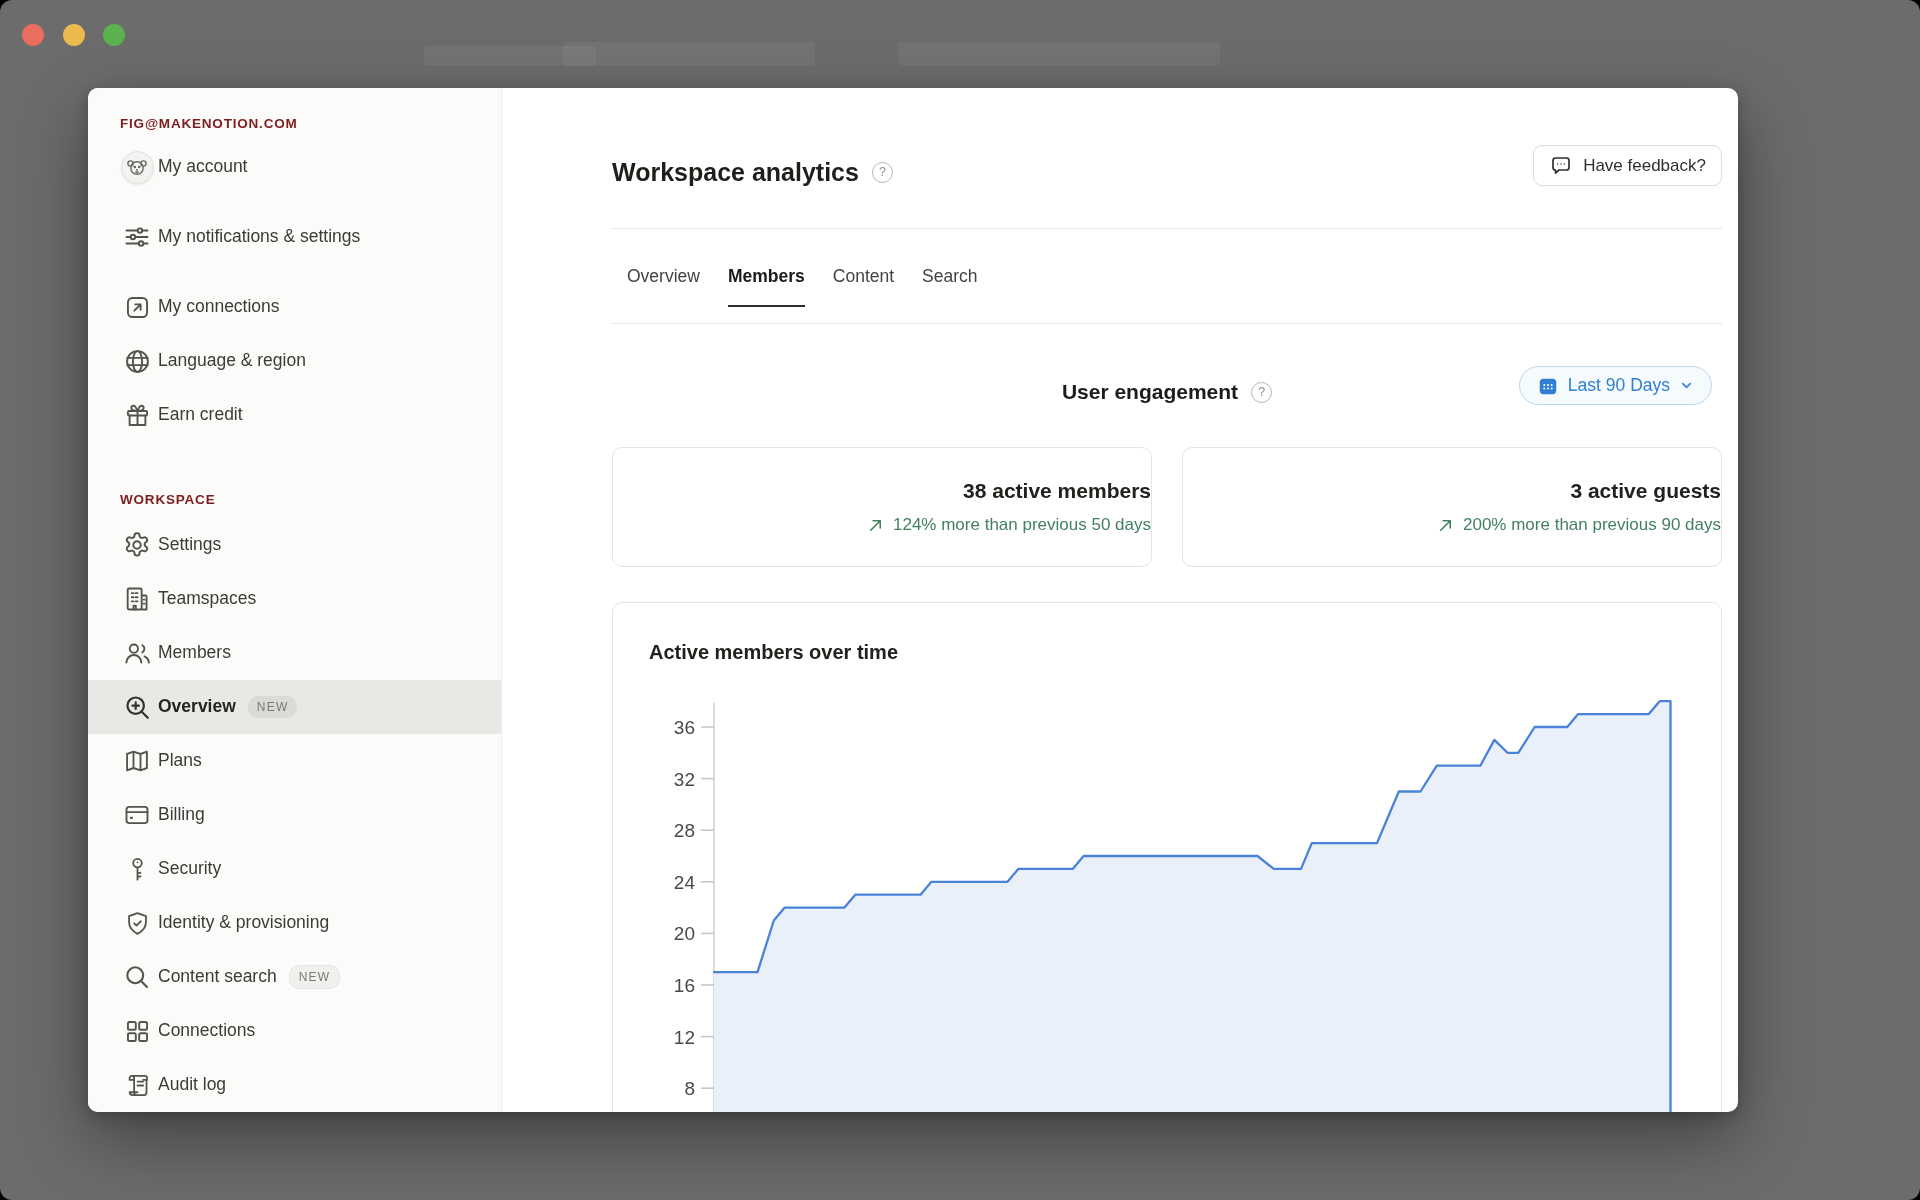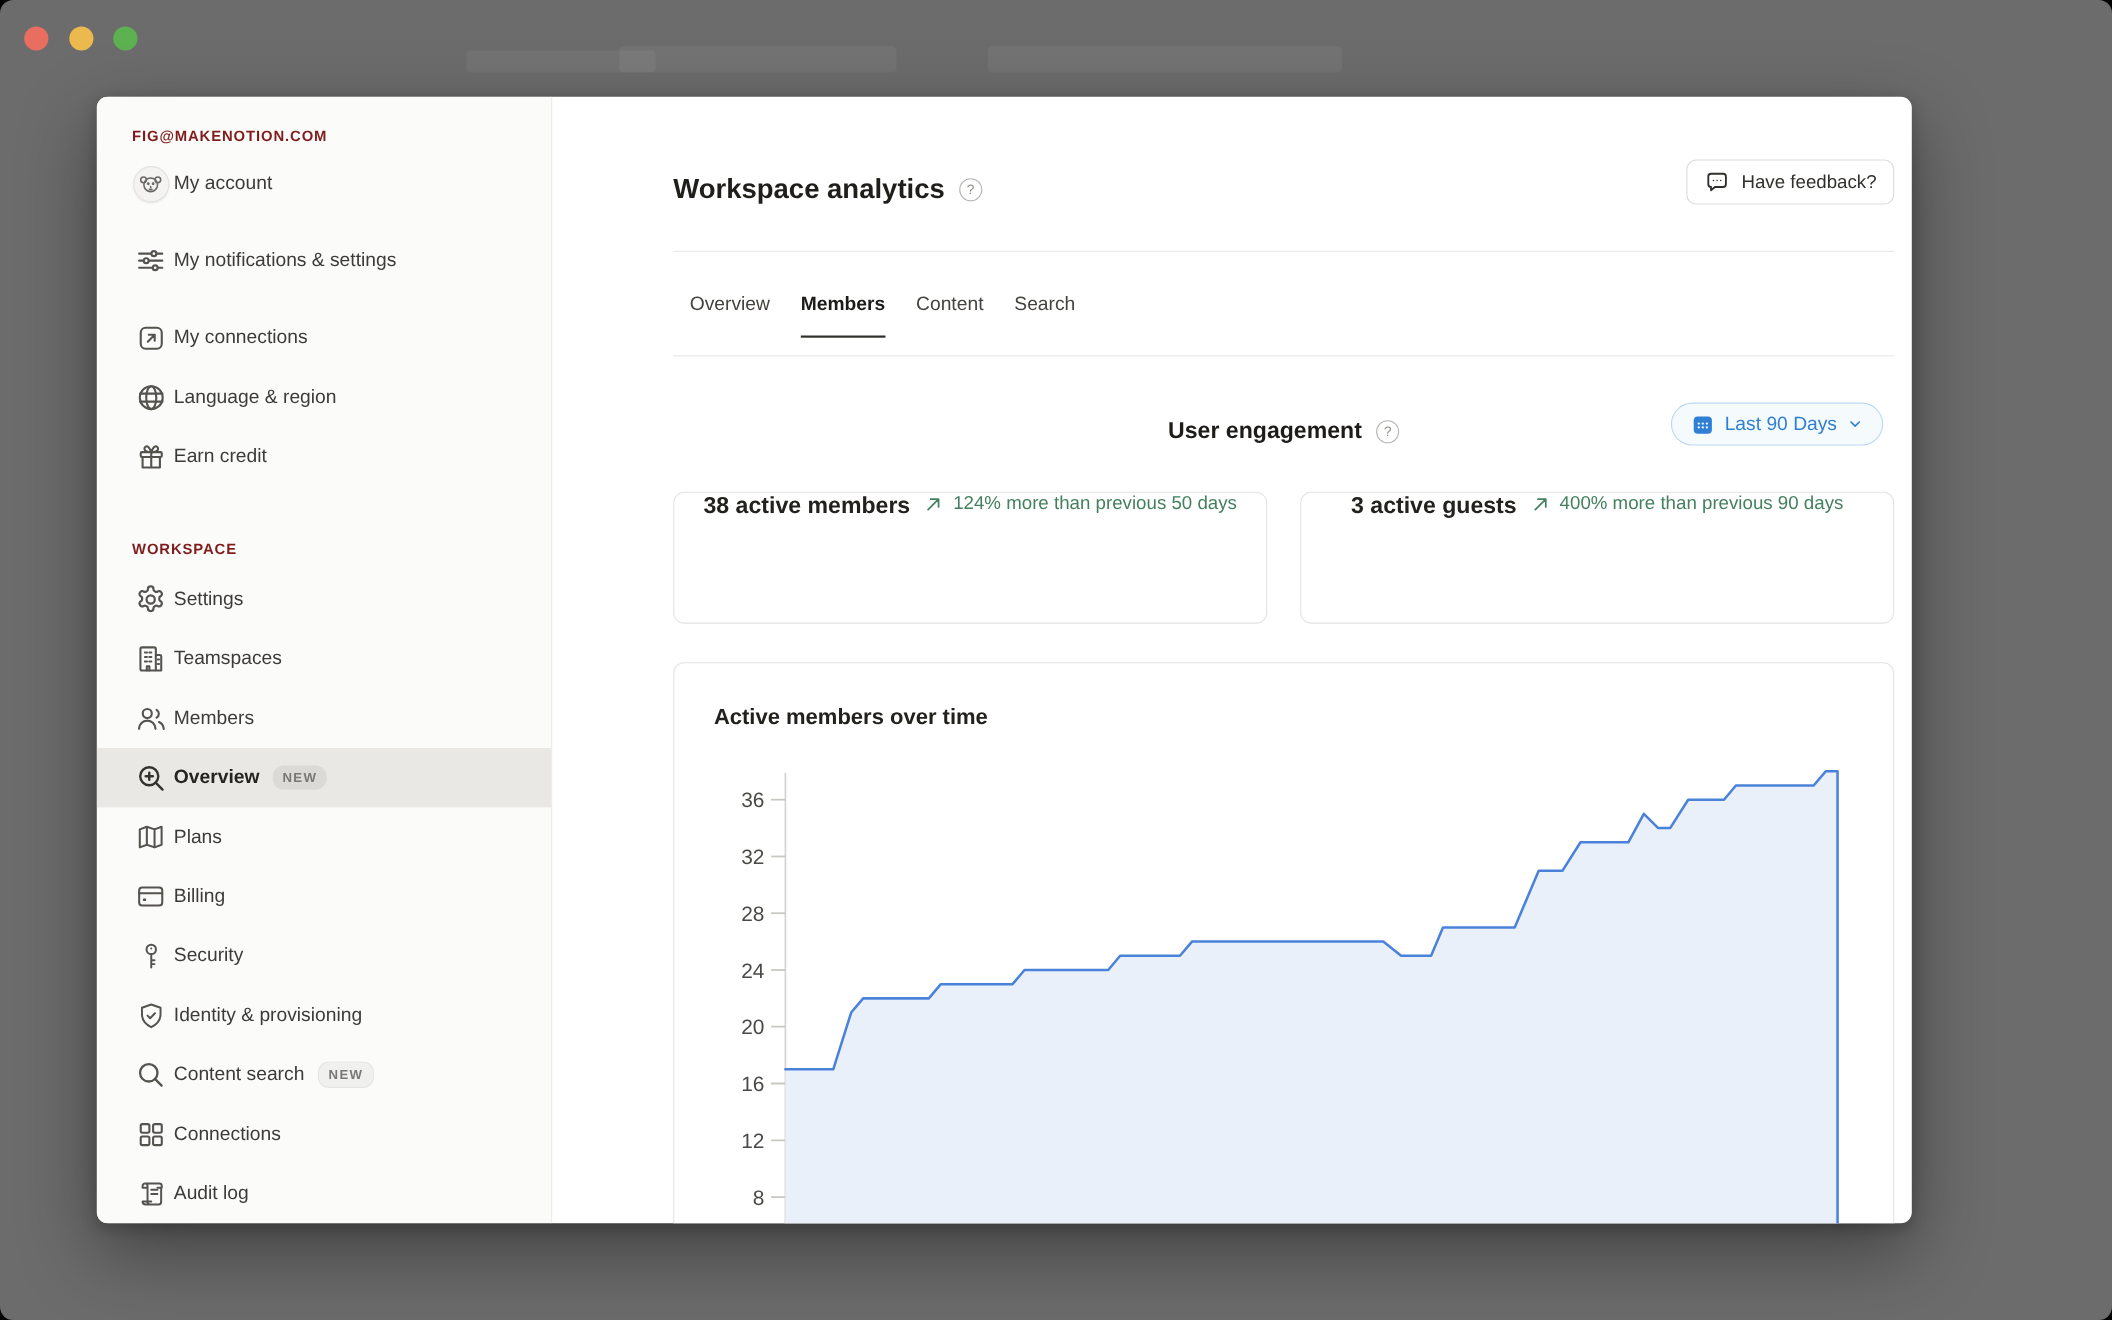--- a/index.html
+++ b/index.html
@@ -23,21 +23,21 @@
                   letter-spacing:0.8px; color:#7f1d1d; }
   .side-heading.workspace { margin-top:40px; height:36px; padding-top:10px; }
   .srow { position:relative; display:flex; align-items:center; min-height:54px; padding:4px 18px 4px 32px;
           cursor:pointer; color:#3d3b38; }
   .srow .sicon { width:34px; display:flex; justify-content:center; align-items:center;
                  color:#55534e; flex:0 0 34px; }
   .srow .slabel { margin-left:4px; font-size:17.5px; line-height:1.32; max-width:255px; }
   .srow.selected { background:#e9e8e5; }
   .srow.selected .slabel { font-weight:700; color:#26241f; }
   .badge { margin-left:12px; background:rgba(0,0,0,0.06); color:#7a7874; font-size:12px;
-           font-weight:700; letter-spacing:1.2px; padding:4px 9px; border-radius:10px; }
+           font-weight:400; letter-spacing:1.2px; padding:4px 9px; border-radius:10px; }
   .avatar { width:33px; height:33px; border-radius:50%; background:#f4f3f1;
             border:1px solid #e3e2df; display:flex; align-items:center; justify-content:center;
             box-shadow:0 1px 2px rgba(0,0,0,0.08); }
 
   
   .main { position:relative; flex:1; height:100%; }
   .content { position:absolute; left:110px; top:0; width:1110px; height:100%; }
 
   .title-row { position:absolute; top:60px; left:0; width:100%; height:48px;
                display:flex; align-items:center; }
@@ -60,21 +60,21 @@
 
   .engage-row { position:absolute; top:282px; left:0; width:100%; height:44px;
                 display:flex; align-items:center;justify-content:center; }
   .section-title { font-size:21px; font-weight:700; color:#1d1c19; }
   .range-btn { position:absolute; right:10px; top:-4px; height:39px; display:flex; align-items:center;
                gap:9px; padding:0 17px; border-radius:20px; border:1px solid #bcd7f2;
                background:#f5fafd; color:#2f7fd4; font-size:17.5px; font-weight:500; cursor:pointer; }
 
   .cards-row { position:absolute; top:359px; left:0; display:flex; gap:30px; }
   .stat-card { width:540px; height:120px; border:1px solid #e5e4e1; border-radius:10px;
-               background:#fff; display:flex; flex-direction:row; align-items:flex-start;
+               background:#fff; display:flex; flex-direction:column; align-items:flex-end;
                justify-content:center; gap:12px; }
   .stat-title { font-size:21px; font-weight:700; color:#23211e; }
   .stat-change { display:flex; align-items:center; gap:8px; font-size:17px; color:#44805f; }
 
   .chart-card { position:absolute; top:514px; left:0; width:1110px; height:660px;
                 border:1px solid #e5e4e1; border-radius:10px; background:#fff; overflow:hidden; }
   .chart-title { position:absolute; top:38px; left:36px; font-size:20px; font-weight:700; color:#23211e; }
   .chart-svg { position:absolute; top:0; left:0; }
 
   svg.ic { display:block; }
@@ -336,21 +336,21 @@
               </svg>
               <span>124% more than previous 50 days</span>
             </div>
           </div>
           <div class="stat-card">
             <div class="stat-title">3 active guests</div>
             <div class="stat-change">
               <svg class="ic" width="19" height="19" viewBox="0 0 24 24" fill="none" stroke="#44805f" stroke-width="2" stroke-linecap="round" stroke-linejoin="round">
                 <path d="M6 18 18 6M9 6h9v9"></path>
               </svg>
-              <span>400% more than previous 90 days</span>
+              <span>200% more than previous 90 days</span>
             </div>
           </div>
         </div>
 
         <div class="chart-card">
           <div class="chart-title">Active members over time</div>
           <svg id="chart-svg" class="chart-svg" width="1110" height="660" viewBox="0 0 1110 660">
               <line x1="101" y1="99.49000000000001" x2="101" y2="660" stroke="#d7d5d1" stroke-width="1.6"></line>
               <line x1="88" y1="485.2" x2="101" y2="485.2" stroke="#c9c7c2" stroke-width="1.6"></line>
               <text x="82" y="492.2" text-anchor="end" font-size="19" fill="#4b4945">8</text>

